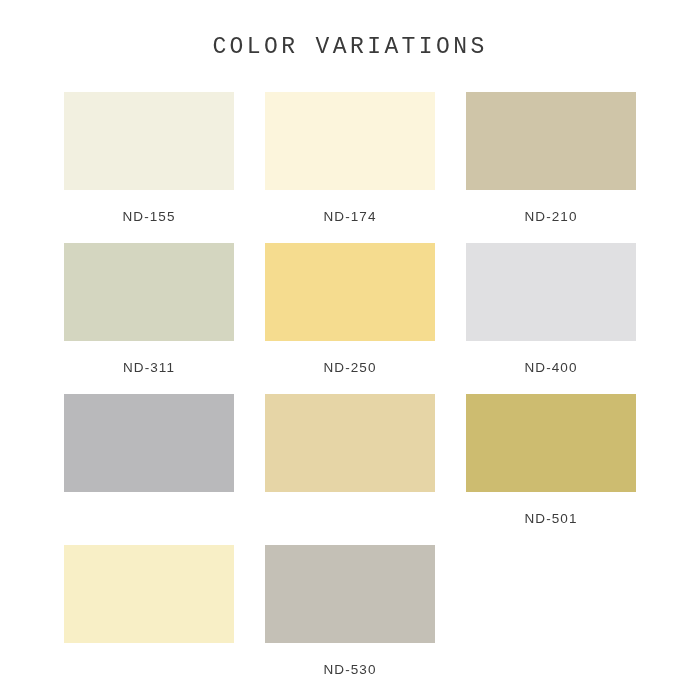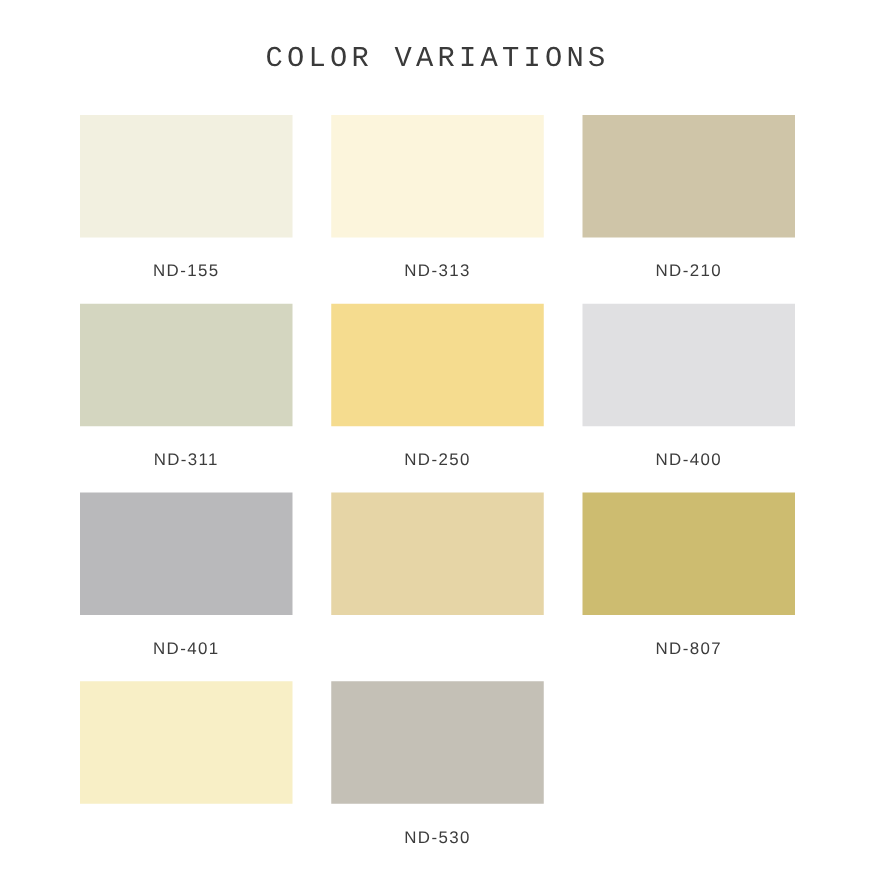--- a/index.html
+++ b/index.html
@@ -82,48 +82,47 @@
 
   <div class="page-title">COLOR VARIATIONS</div>
 
   <div class="swatch-grid">
       <div class="swatch-cell">
         <div class="swatch-chip" style="background-color: rgb(242, 240, 224);"></div>
         <span class="swatch-label">ND-155</span>
       </div>
       <div class="swatch-cell">
         <div class="swatch-chip" style="background-color: rgb(252, 245, 220);"></div>
-        <span class="swatch-label">ND-313</span>
+        <span class="swatch-label">ND-174</span>
       </div>
       <div class="swatch-cell">
         <div class="swatch-chip" style="background-color: rgb(207, 197, 168);"></div>
         <span class="swatch-label">ND-210</span>
       </div>
       <div class="swatch-cell">
         <div class="swatch-chip" style="background-color: rgb(212, 214, 192);"></div>
         <span class="swatch-label">ND-311</span>
       </div>
       <div class="swatch-cell">
         <div class="swatch-chip" style="background-color: rgb(245, 220, 143);"></div>
         <span class="swatch-label">ND-250</span>
       </div>
       <div class="swatch-cell">
         <div class="swatch-chip" style="background-color: rgb(224, 224, 226);"></div>
         <span class="swatch-label">ND-400</span>
       </div>
       <div class="swatch-cell">
         <div class="swatch-chip" style="background-color: rgb(185, 185, 187);"></div>
-        <span class="swatch-label">ND-401</span>
       </div>
       <div class="swatch-cell">
         <div class="swatch-chip" style="background-color: rgb(230, 213, 166);"></div>
       </div>
       <div class="swatch-cell">
         <div class="swatch-chip" style="background-color: rgb(205, 188, 112);"></div>
-        <span class="swatch-label">ND-807</span>
+        <span class="swatch-label">ND-501</span>
       </div>
       <div class="swatch-cell">
         <div class="swatch-chip" style="background-color: rgb(248, 239, 198);"></div>
       </div>
       <div class="swatch-cell">
         <div class="swatch-chip" style="background-color: rgb(196, 192, 182);"></div>
         <span class="swatch-label">ND-530</span>
       </div>
     </div>
 

